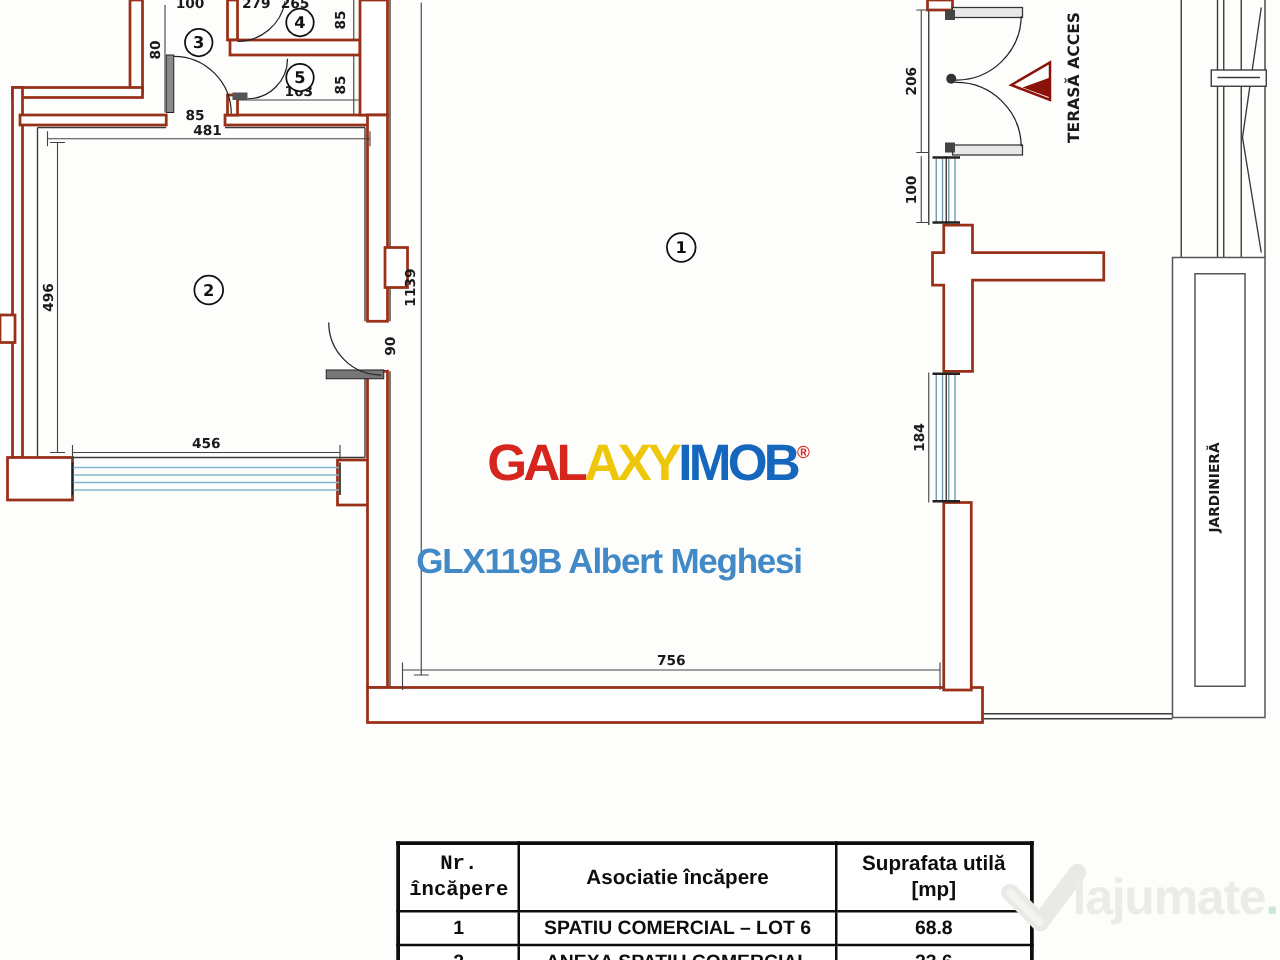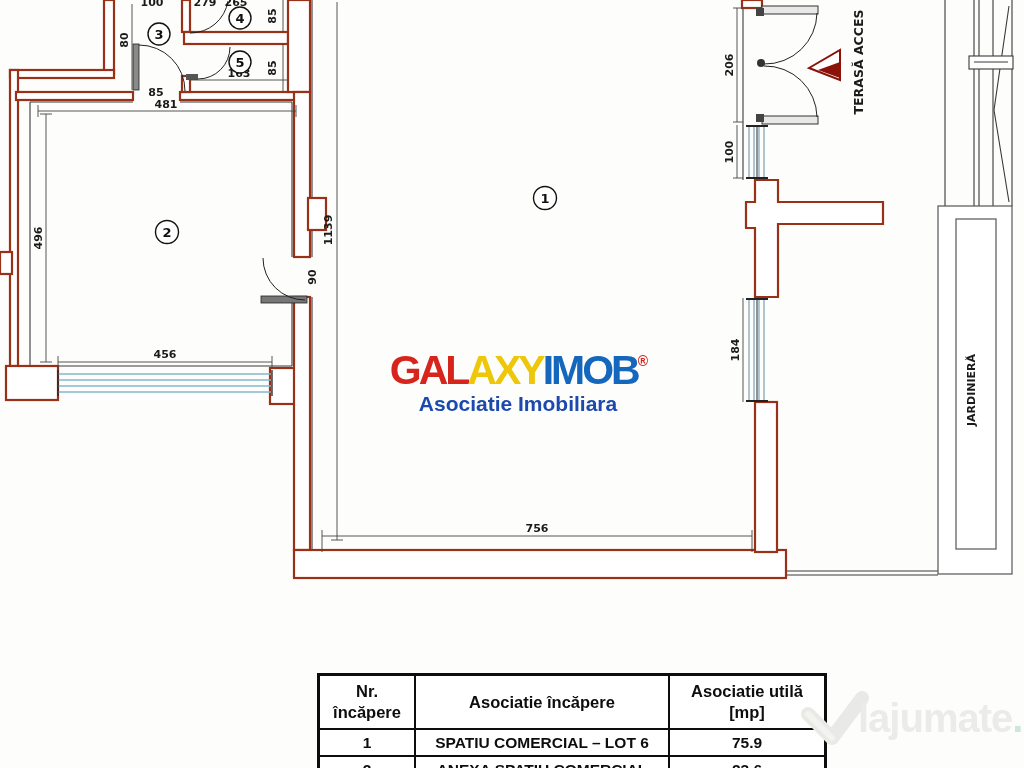--- a/index.html
+++ b/index.html
@@ -16,21 +16,21 @@
   #listing-code{position:absolute;left:333px;top:433px;width:370px;
         font-weight:bold;font-size:28px;letter-spacing:-1px;white-space:nowrap;}
   
   #room-table{position:absolute;left:317px;top:673px;border-collapse:collapse;
         table-layout:fixed;background:#fff;}
   #room-table td,#room-table th{border:2.5px solid #0d0d0d;color:#0d0d0d;
         text-align:center;vertical-align:middle;padding:1px 2px;}
   #room-table{border:3.5px solid #0d0d0d;}
   #room-table th{font-size:16.5px;font-weight:bold;height:50px;line-height:1.25;}
   #room-table td{font-size:15.5px;font-weight:bold;height:23px;}
-  .c-nr{width:90px;} .c-den{width:248px;} .c-sup{width:150px;}
+  .c-nr{width:90px;font-family:Liberation Mono, monospace;} .c-den{width:248px;} .c-sup{width:150px;}
   
   #watermark{position:absolute;left:800px;top:682px;width:224px;height:86px;
         z-index:5;pointer-events:none;}
   #wm-text{position:absolute;left:58px;top:14px;font-weight:bold;font-size:40px;
         letter-spacing:-1px;color:#ebebe8;white-space:nowrap;}
   #wm-text .tld{color:#cde7da;}
 </style>
 </head>
 <body>
 
@@ -183,41 +183,41 @@
       <g>
         <circle cx="240" cy="62" r="11" fill="#fff" stroke="#111" stroke-width="1.4"></circle>
         <text x="240" y="66.5">5</text>
       </g>
     </g>
   </svg>
 
   <div id="logo">
     <span style="color: rgb(214, 37, 28);">GAL</span><span style="color: rgb(238, 199, 10);">AXY</span><span style="color: rgb(21, 102, 189);">IMOB</span><sup style="color: rgb(214, 37, 28);">®</sup>
   </div>
-  <div id="logo-sub" style="color: rgb(27, 73, 174);">Asociatie Imobiliara</div>
+  <div id="listing-code" style="color: rgb(65, 137, 199);">GLX119B Albert Meghesi</div>
 
   <table id="room-table">
     <thead>
       <tr>
         <th class="c-nr">
           <span>Nr.</span><br>
           <span>încăpere</span>
         </th>
         <th class="c-den">Asociatie  încăpere</th>
         <th class="c-sup">
-          <span>Asociatie utilă</span><br>
+          <span>Suprafata utilă</span><br>
           <span>[mp]</span>
         </th>
       </tr>
     </thead>
     <tbody>
       <tr>
         <td>1</td>
         <td>SPATIU COMERCIAL – LOT 6</td>
-        <td>75.9</td>
+        <td>68.8</td>
       </tr>
       <tr>
         <td>2</td>
         <td>ANEXA SPATIU COMERCIAL</td>
         <td>23.6</td>
       </tr>
     </tbody>
   </table>
 
   <div id="watermark">

